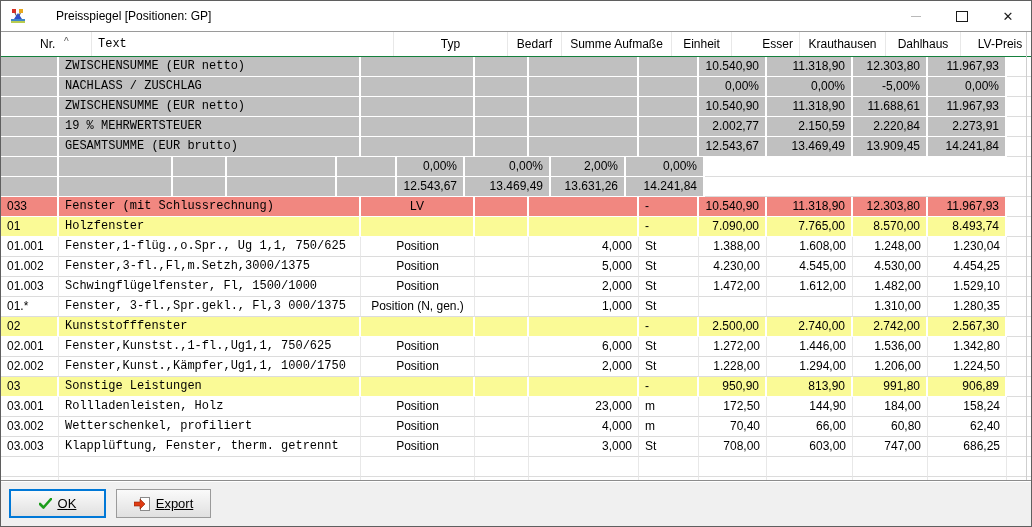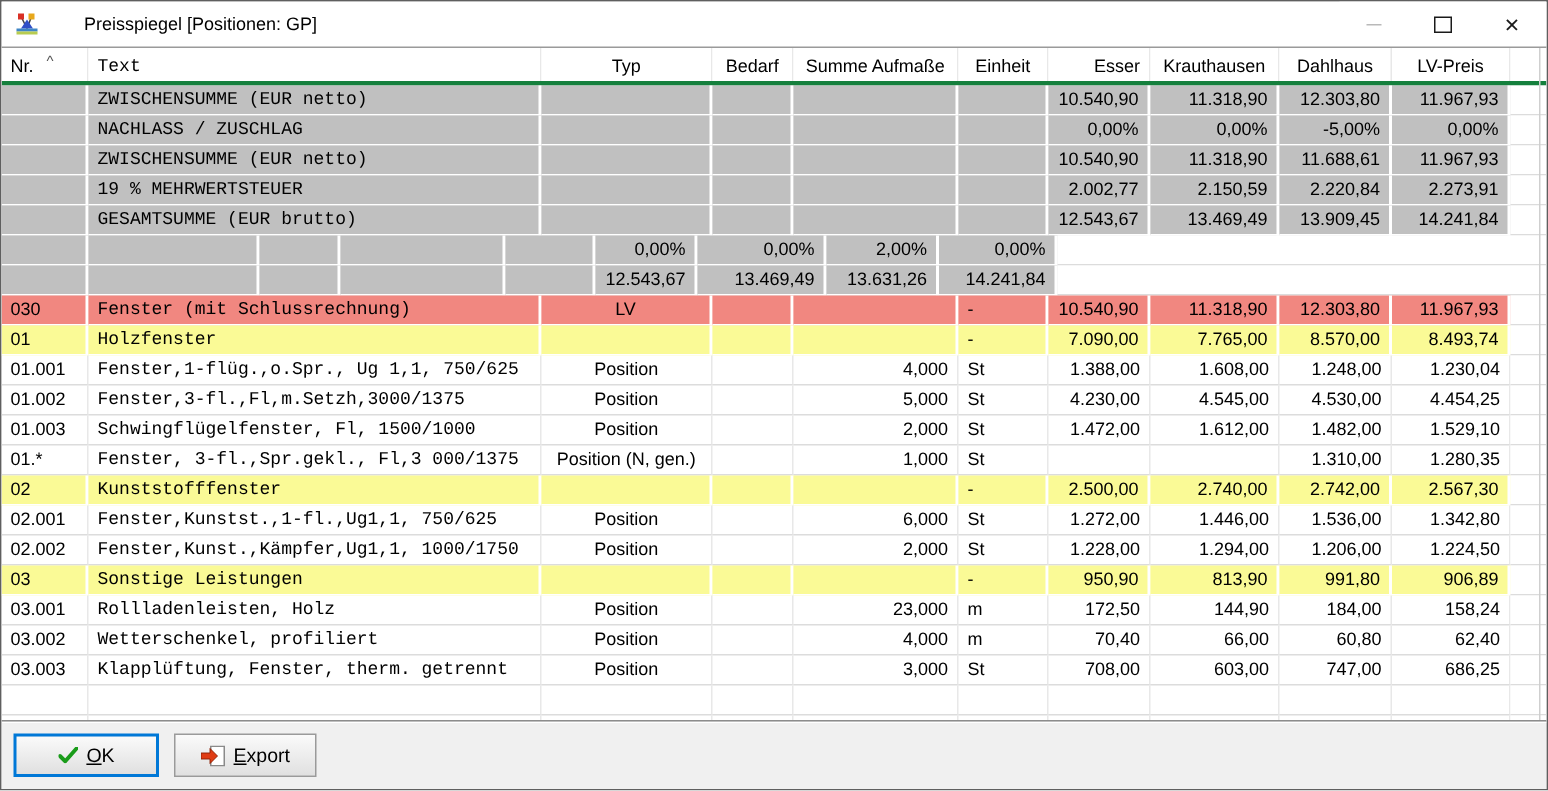--- a/index.html
+++ b/index.html
@@ -12,21 +12,21 @@
   .titlebar{height:30px;flex:0 0 30px;background:#ffffff;display:flex;align-items:center;gap:24px;}
   .app-icon{width:16px;height:16px;margin:0 6px 0 9px;flex:0 0 16px;}
   .title-text{font-size:12px;color:#000;white-space:nowrap;}
   .win-controls{margin-left:auto;display:flex;height:100%;}
   .win-btn{width:46px;height:100%;display:flex;align-items:center;justify-content:center;background:#fff;}
   .glyph-min{display:block;width:10px;height:1px;background:#b9b9b9;}
   .glyph-max{display:block;width:10px;height:9px;border:1px solid #1a1a1a;background:transparent;}
   .glyph-close{font-size:13px;color:#1a1a1a;line-height:1;}
   
   .table-wrap{flex:1 1 auto;position:relative;background:#ffffff;border-top:1px solid #9a9a9a;overflow:hidden;}
-  .hrow{display:flex;height:25px;box-sizing:border-box;border-bottom:3px solid #15803d;background:#ffffff;}
+  .hrow{display:flex;height:25px;box-sizing:border-box;border-bottom:1px solid #15803d;background:#ffffff;padding-left:33px;}
   .hrow .cell{line-height:24px;border-bottom:none;background:#fff;position:relative;}
   .trow{display:flex;height:20px;box-sizing:border-box;}
   .cell{
     box-sizing:border-box;height:100%;padding:0 6px;font-size:12px;color:#000;
     white-space:nowrap;overflow:hidden;line-height:19px;
     border-right:1px solid #e8e8e8;border-bottom:1px solid #dcdcdc;
   }
   
   .col-nr{width:58px;flex:0 0 58px;}
   .col-text{width:302px;flex:0 0 302px;font-family:Liberation Mono, monospace;}
@@ -45,21 +45,21 @@
   .hrow .col-esser{text-align:right;}
   .sort-caret{position:absolute;top:-2px;left:30px;font-size:10px;color:#555;}
   
   .row-summary .cell:not(.filler){background:var(--summary-bg,#c0c0c0);border-right:2px solid #fff;border-bottom:1px solid #fff;}
   .row-lot .cell:not(.filler){background:var(--lot-bg,#f18780);border-right:2px solid #fff;border-bottom:1px solid #fff;}
   .row-group .cell:not(.filler){background:var(--group-bg,#fafa96);border-right:2px solid #fff;border-bottom:1px solid #fff;}
   .right-edge{position:absolute;top:0;right:4px;bottom:0;width:1px;background:#cfcfcf;}
   
   .footer{
     flex:0 0 45px;height:45px;background:#f0f0f0;border-top:1px solid #8c8c8c;
-    box-shadow:inset 0 1px 0 #ffffff;display:flex;align-items:center;padding:0 8px;gap:10px;
+    box-shadow:inset 0 1px 0 #ffffff;display:flex;align-items:center;padding:0 8px;gap:10px;text-decoration:underline;
   }
   .btn{
     height:29px;display:flex;align-items:center;justify-content:center;gap:6px;
     font-family:"Liberation Sans",sans-serif;font-size:13px;color:#000;
     background:linear-gradient(#fafafa,#e0e0e0);cursor:default;
   }
   .btn-ok{width:97px;border:2px solid var(--accent,#0078d7);}
   .btn-export{width:95px;border:1px solid #9a9a9a;}
   .btn-label{display:inline-block;}
   .btn-label::first-letter{text-decoration:underline;}
@@ -192,21 +192,21 @@
           <div class="cell col-bedarf"></div>
           <div class="cell col-summe"></div>
           <div class="cell col-einheit"></div>
           <div class="cell col-esser">12.543,67</div>
           <div class="cell col-krauthausen">13.469,49</div>
           <div class="cell col-dahlhaus">13.631,26</div>
           <div class="cell col-lv_preis">14.241,84</div>
           <div class="cell filler"></div>
         </div>
         <div class="trow row-lot">
-          <div class="cell col-nr">030</div>
+          <div class="cell col-nr">033</div>
           <div class="cell col-text">Fenster (mit Schlussrechnung)</div>
           <div class="cell col-typ">LV</div>
           <div class="cell col-bedarf"></div>
           <div class="cell col-summe"></div>
           <div class="cell col-einheit">-</div>
           <div class="cell col-esser">10.540,90</div>
           <div class="cell col-krauthausen">11.318,90</div>
           <div class="cell col-dahlhaus">12.303,80</div>
           <div class="cell col-lv_preis">11.967,93</div>
           <div class="cell filler"></div>

